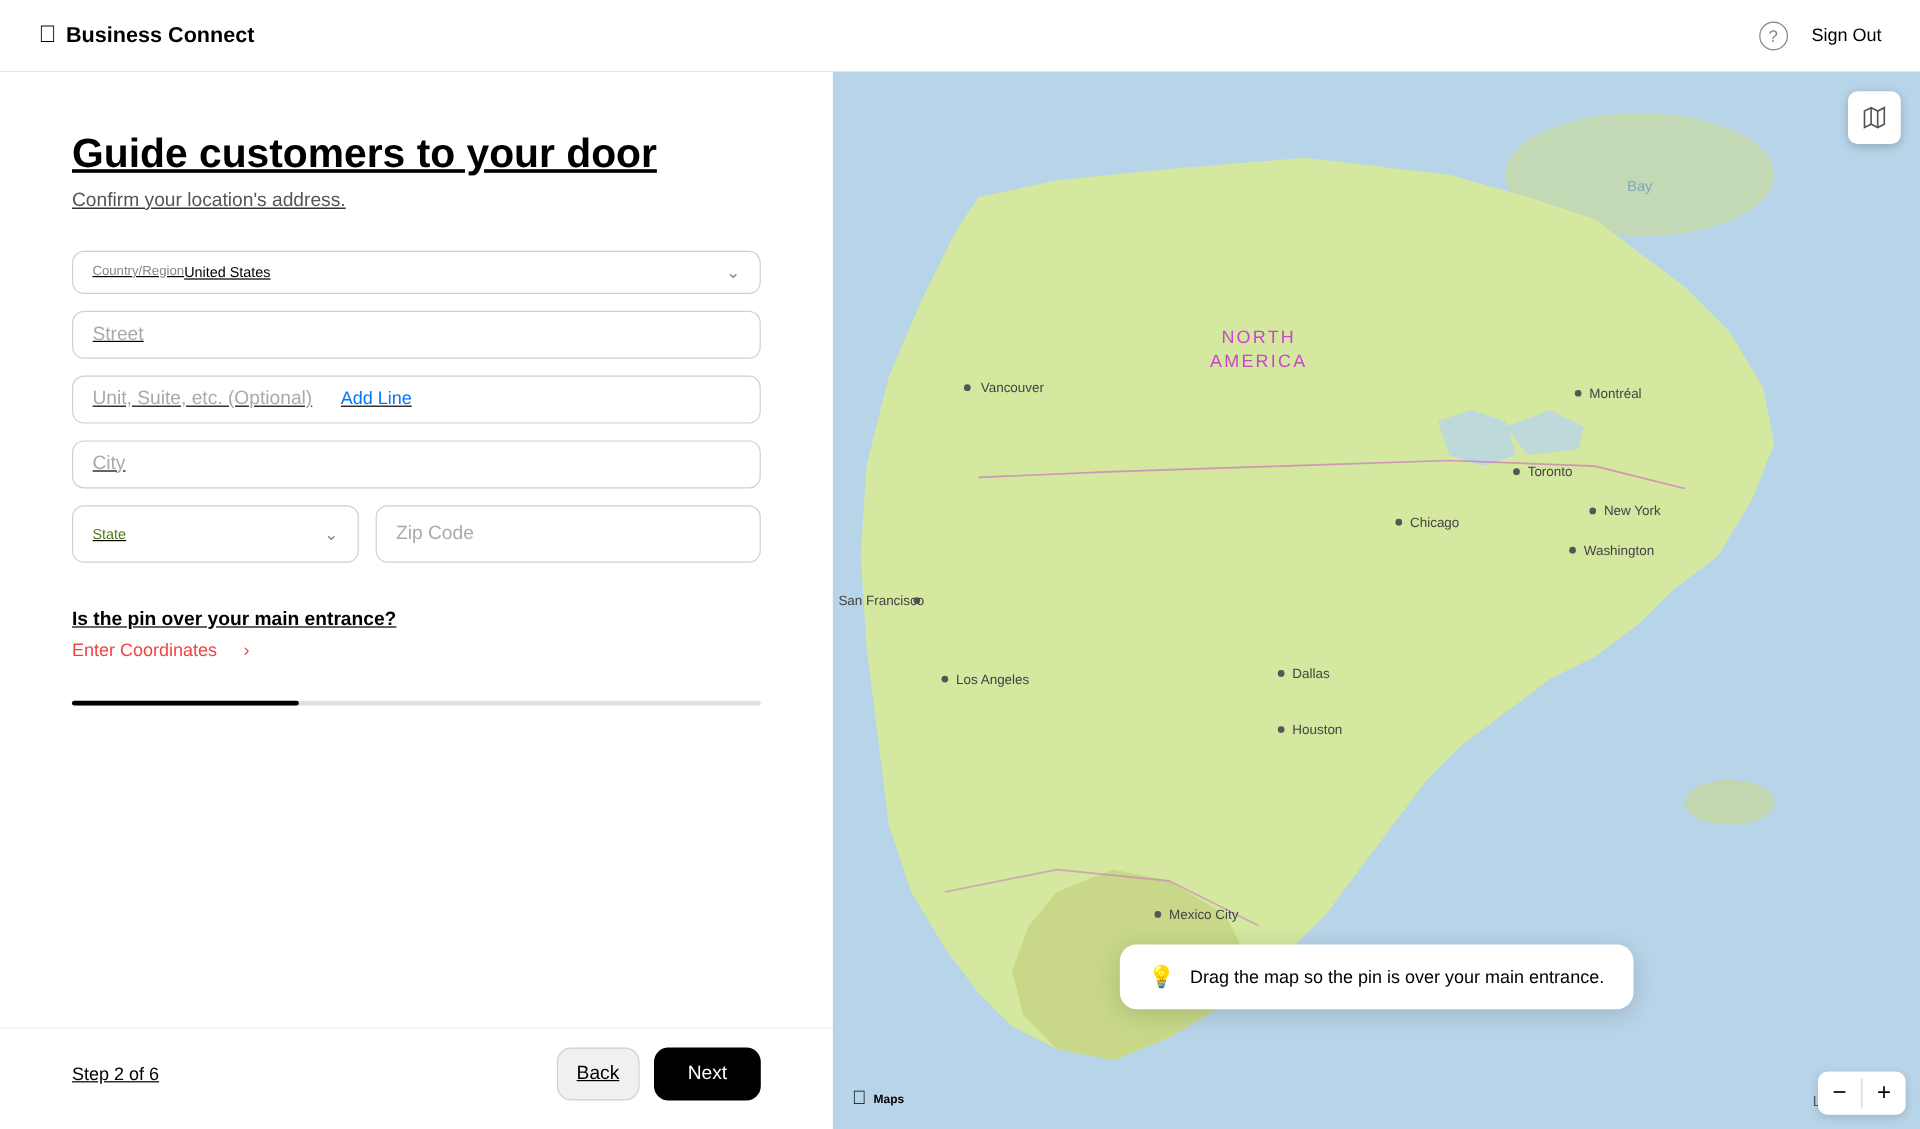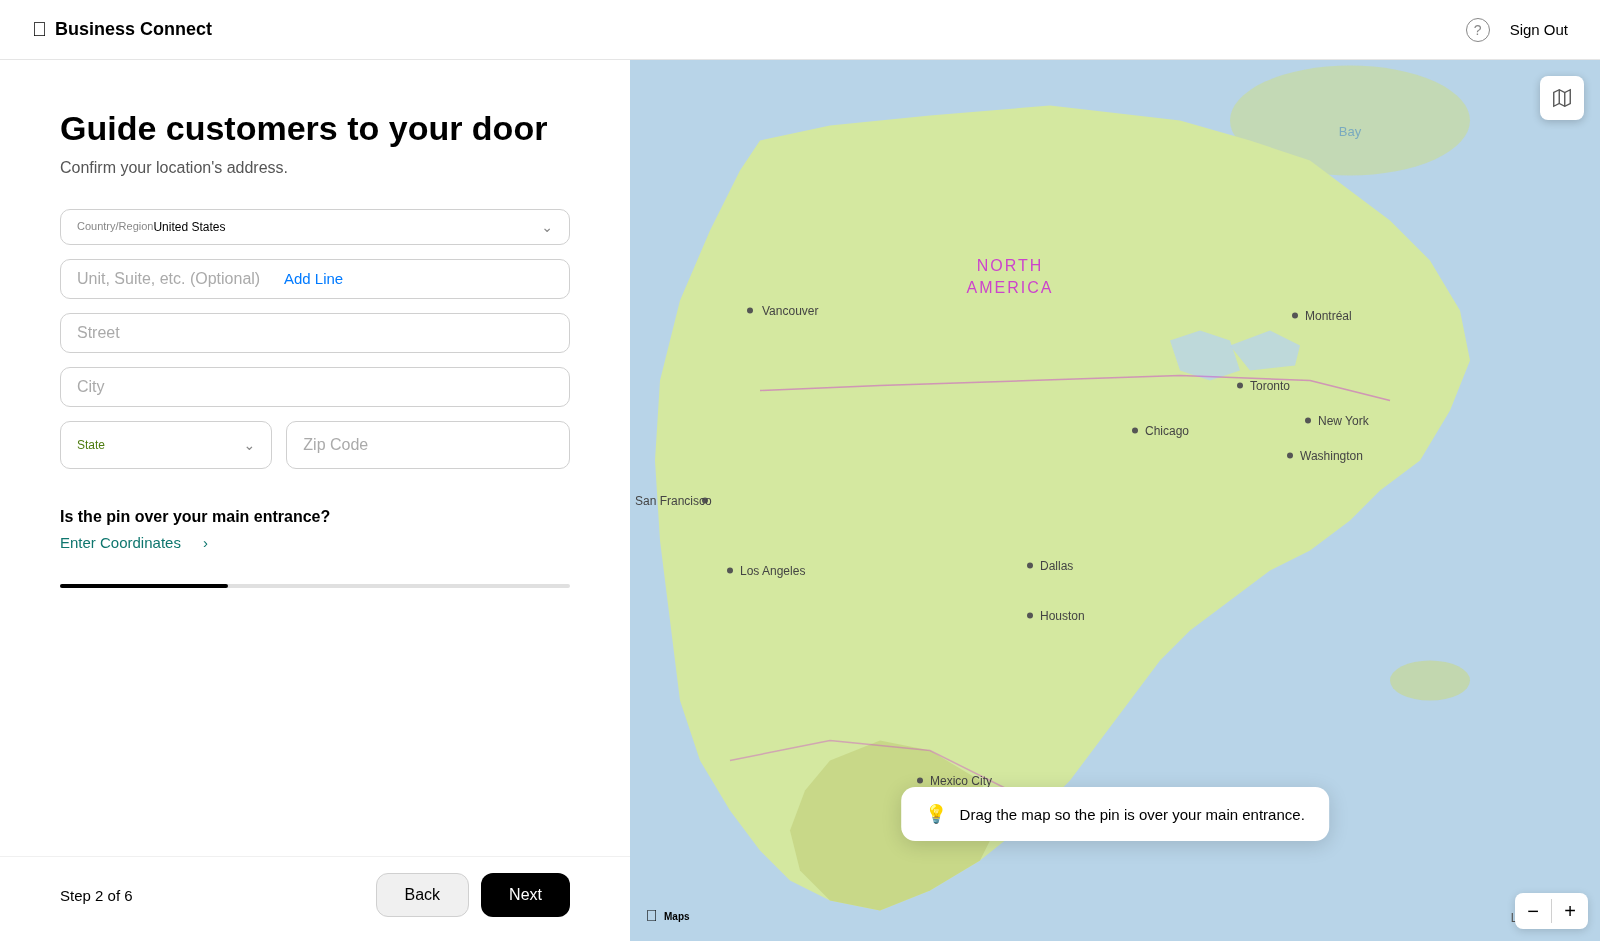--- a/index.html
+++ b/index.html
@@ -191,21 +191,21 @@
       color: #000;
       margin-bottom: 8px;
     }
     .pin-desc {
       font-size: 14px;
       color: #555;
       line-height: 1.5;
       margin-bottom: 12px;
     }
     .enter-coords {
-      color: #0f766e;
+      color: #ef4444;
       font-size: 15px;
       cursor: pointer;
       display: inline-flex;
       align-items: center;
       gap: 22px;
       text-decoration: none;
     }
 
     
     .progress-section {
@@ -227,21 +227,21 @@
     }
     .step-text {
       font-size: 15px;
       color: #000;
     }
     .footer-buttons {
       display: flex;
       gap: 12px;
     }
     .back-btn {
-      padding: 12px 28px;
+      padding: 12px 16px;
       border: 1.5px solid #d0d0d0;
       border-radius: 12px;
       background: #f0f0f0;
       font-size: 16px;
       color: #000;
       cursor: pointer;
       font-weight: 500;
     }
     .next-btn {
       padding: 12px 28px;
@@ -358,25 +358,26 @@
       border: none;
     }
     .zoom-divider {
       width: 1px;
       height: 24px;
       background: #d0d0d0;
     }
 
     
     .left-panel-inner {
-      width: 630px;
+      width: 694px;
       flex-shrink: 0;
       display: flex;
       flex-direction: column;
       overflow: hidden;
+      text-decoration: underline;
     }
     .left-panel-content {
       padding: 48px 60px 0 60px;
       flex: 1;
       overflow-y: auto;
     }
     .left-panel-footer {
       padding: 16px 60px 24px 60px;
       border-top: 1px solid #f0f0f0;
     }
@@ -407,28 +408,28 @@
 
         <div class="input-wrapper">
           <span class="input-label">Country/Region</span>
           <select class="input-select">
             <option>United States</option>
           </select>
           <span class="select-arrow">⌄</span>
         </div>
 
         <div class="input-wrapper">
+          <input class="input-field" type="text" placeholder="Street" style="">
+        </div>
+
+        <div class="input-wrapper">
           <div class="unit-row">
             <input class="input-field" type="text" style="flex: 1 1 0%;" placeholder="Unit, Suite, etc. (Optional)">
             <button class="add-line-btn">Add Line</button>
           </div>
-        </div>
-
-        <div class="input-wrapper">
-          <input class="input-field" type="text" placeholder="Street" style="">
         </div>
 
         <div class="input-wrapper">
           <input class="input-field" type="text" placeholder="City" style="">
         </div>
 
         <div class="state-zip-row">
           <div class="state-wrapper">
             <select class="input-select" style="color:#4d7c0f;">
               <option value="">State</option>

